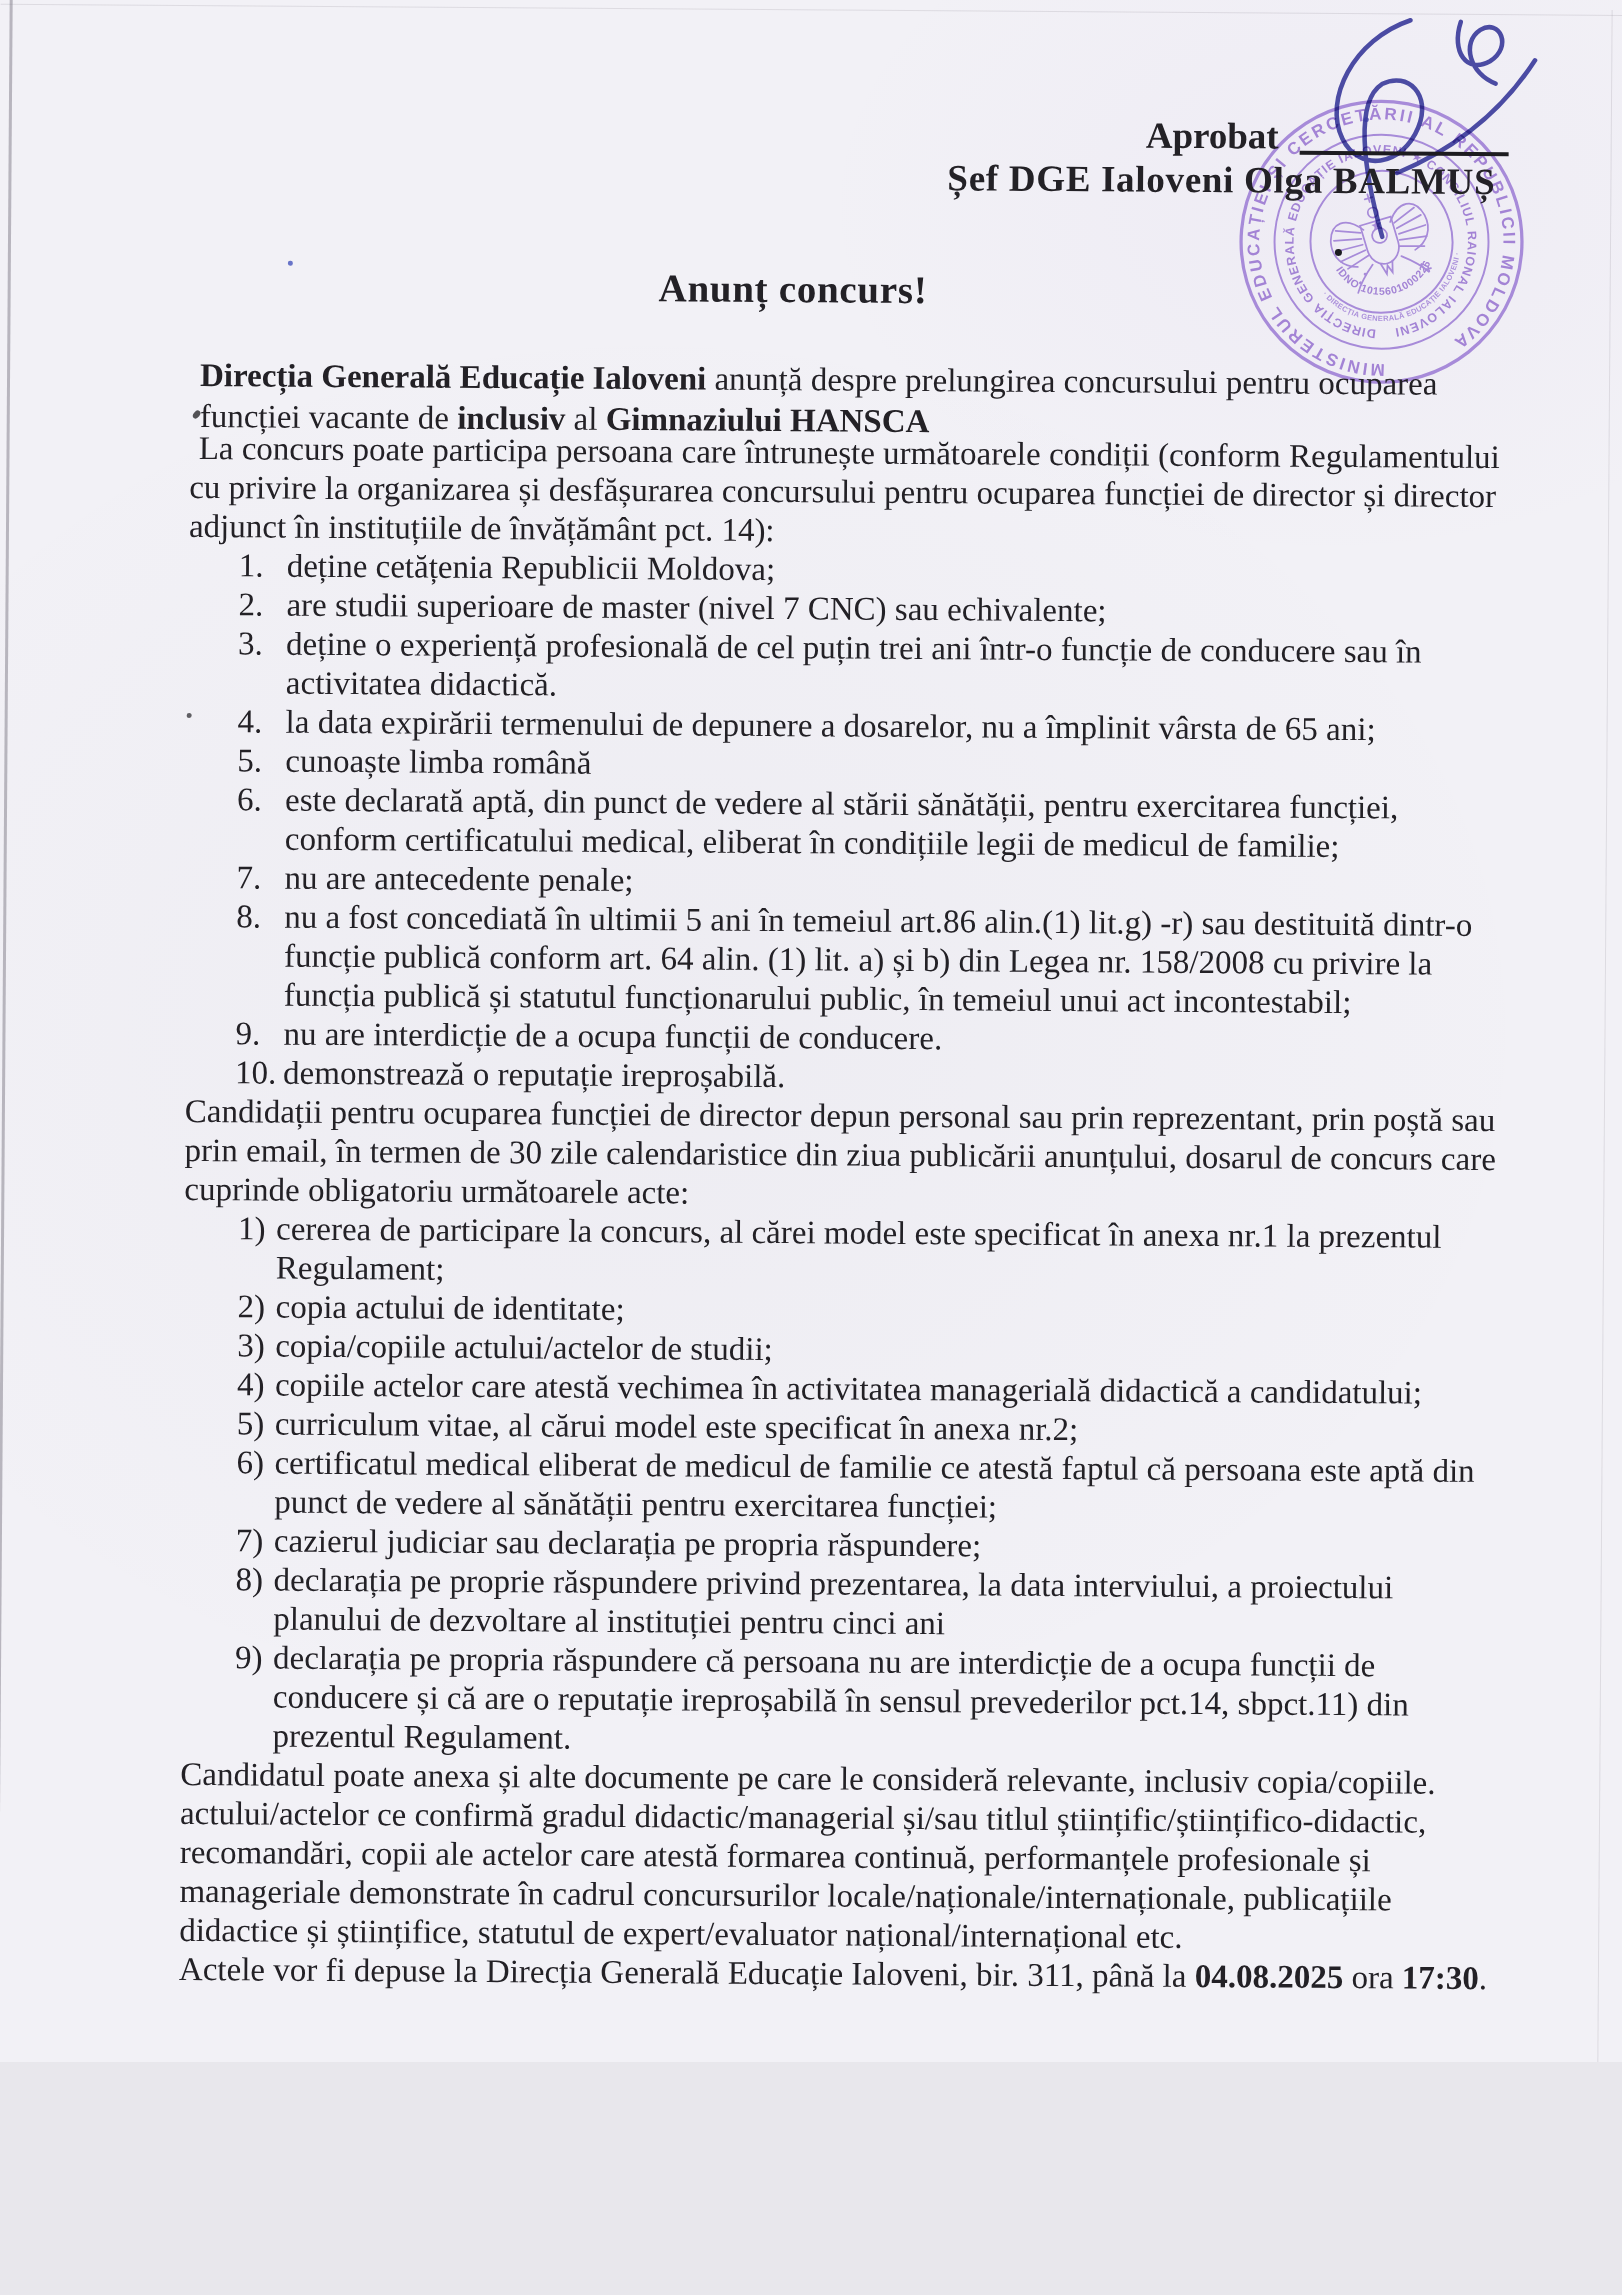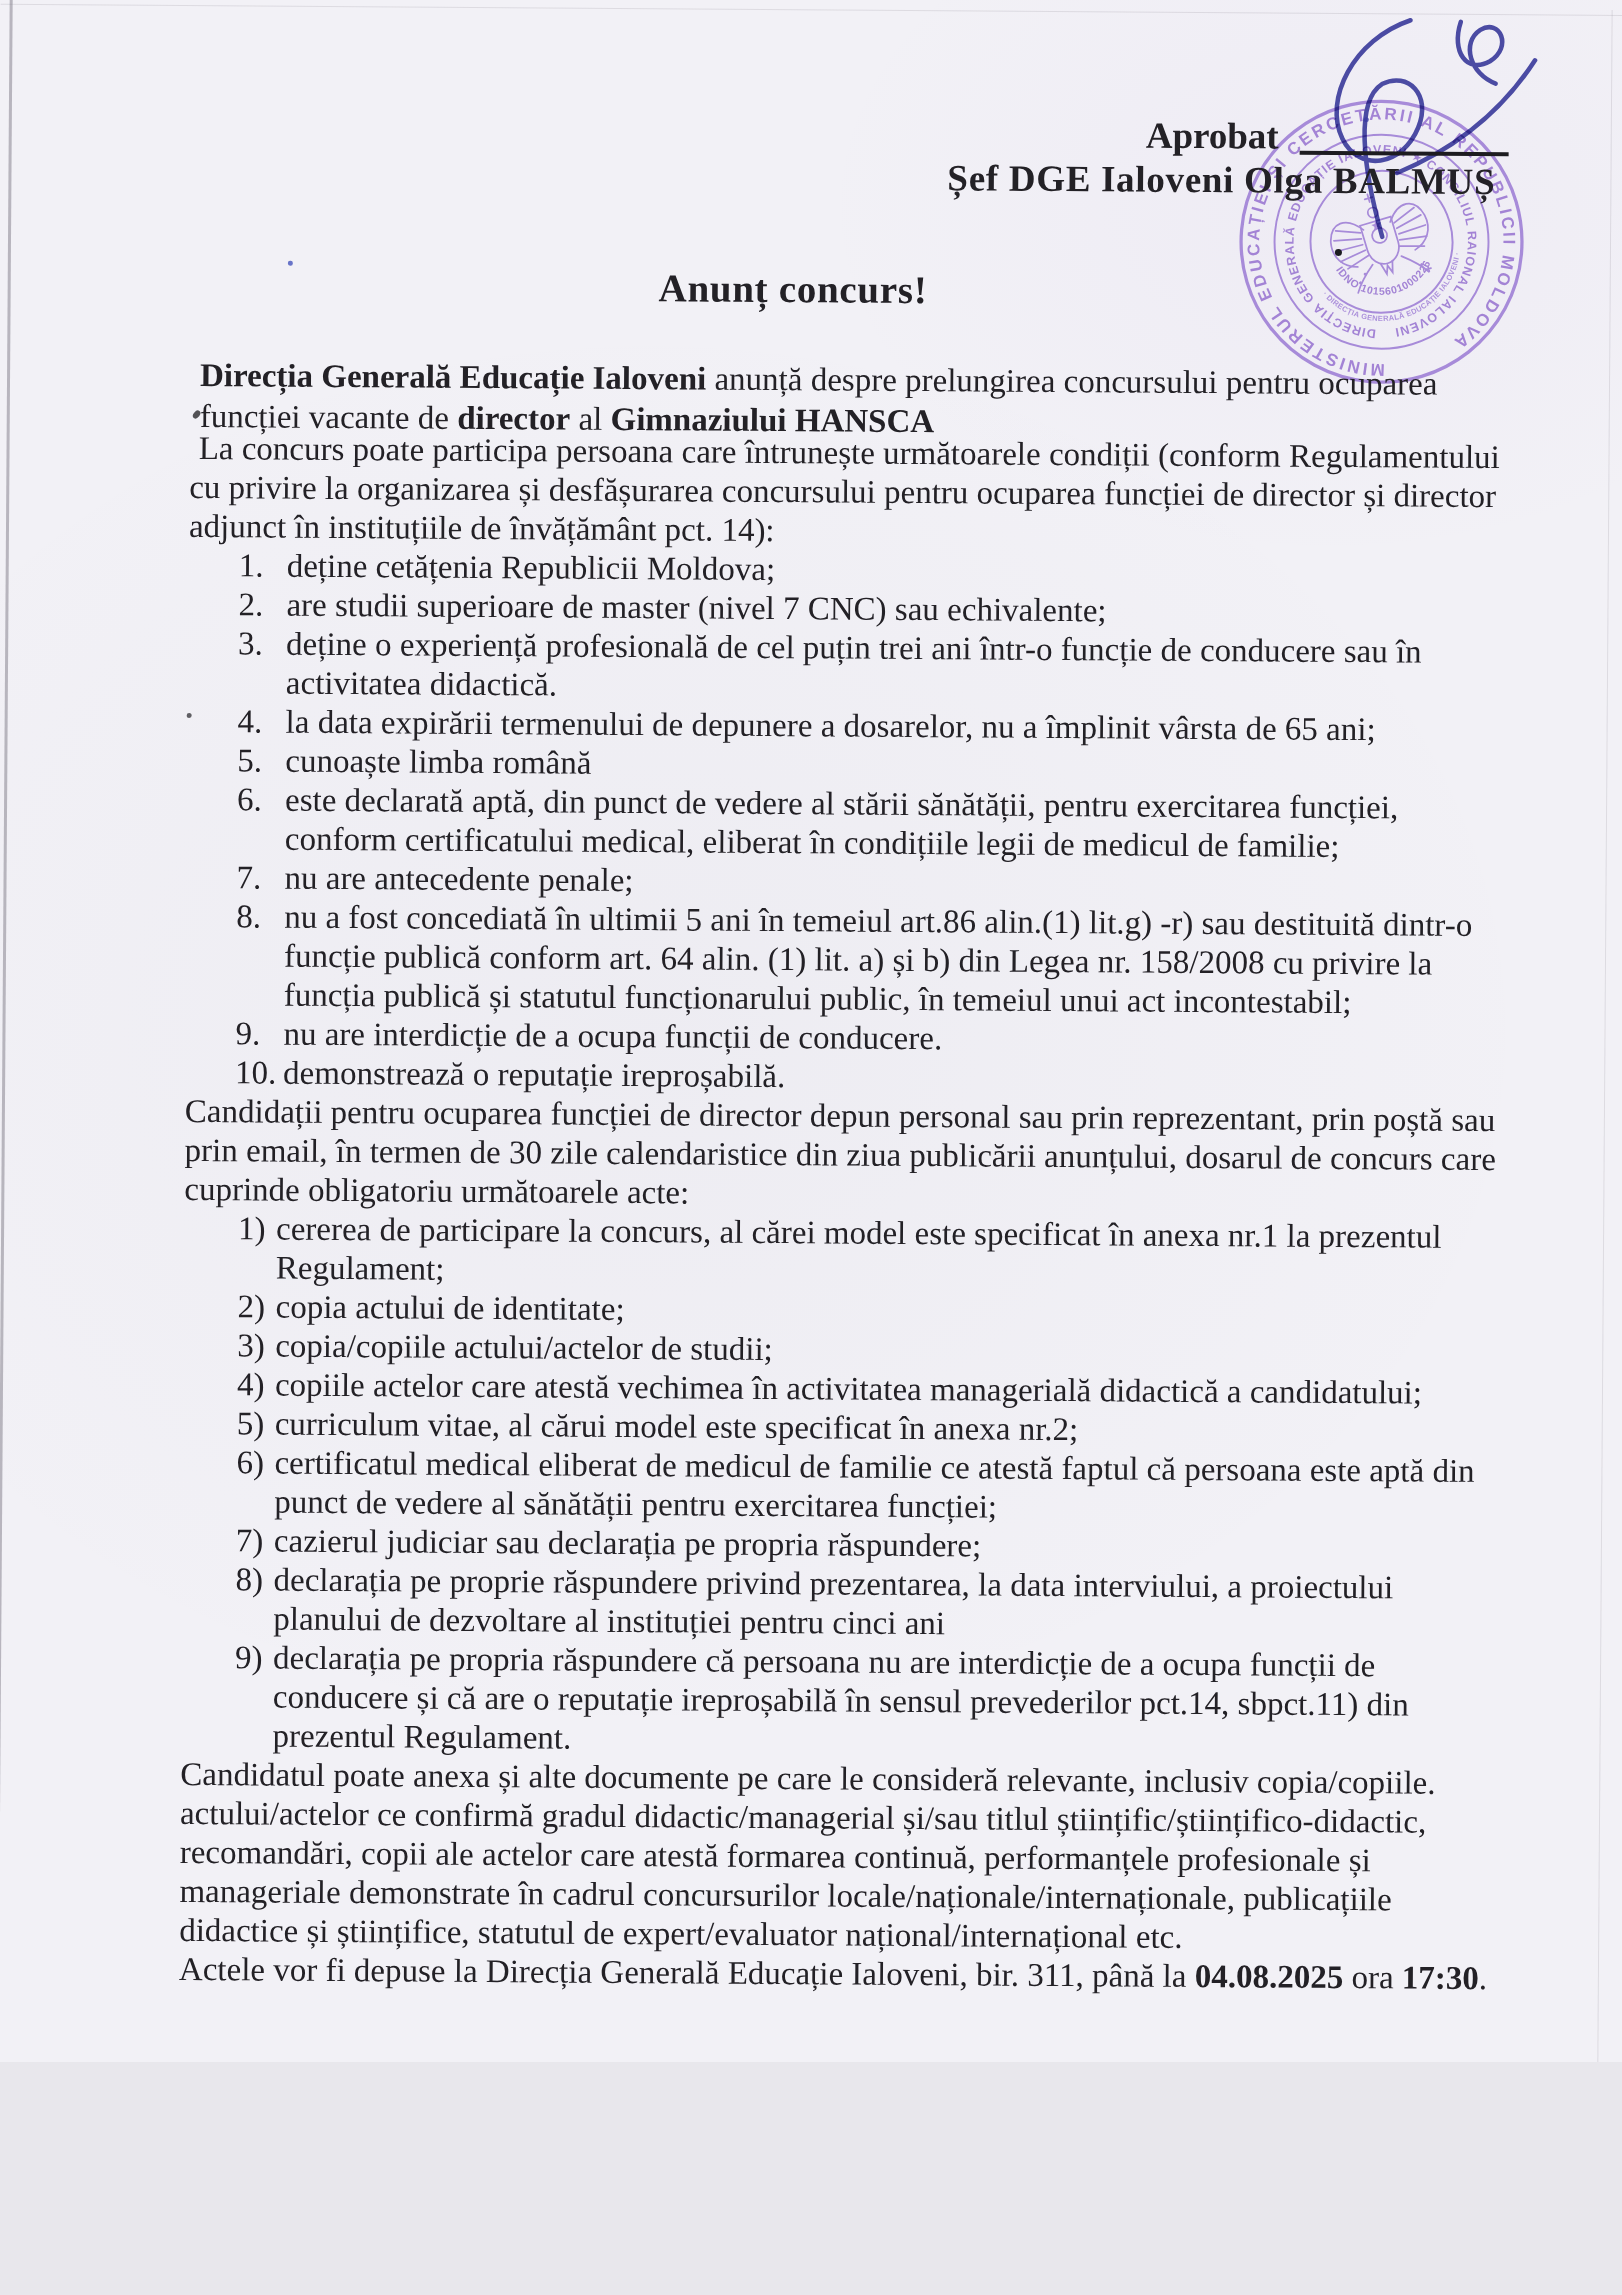--- a/index.html
+++ b/index.html
@@ -107,21 +107,21 @@
         <path d="M270,288 C290,304 304,318 314,334"></path>
         <circle cx="176" cy="316" r="3" fill="#a182d6" stroke="none"></circle>
         <circle cx="190" cy="302" r="3" fill="#a182d6" stroke="none"></circle>
         <circle cx="304" cy="316" r="3" fill="#a182d6" stroke="none"></circle>
         <path d="M310,328 h10 M315,323 v10"></path>
       </g>
     </svg>
 
     <h1 class="title">Anunț concurs!</h1>
 
-    <p class="intro"><span class="b">Direcția Generală Educație Ialoveni</span><span> anunță despre prelungirea concursului pentru ocuparea funcției vacante de </span><span class="b">director</span><span> al </span><span class="b">Gimnaziului HANSCA</span></p>
+    <p class="intro"><span class="b">Direcția Generală Educație Ialoveni</span><span> anunță despre prelungirea concursului pentru ocuparea funcției vacante de </span><span class="b">inclusiv</span><span> al </span><span class="b">Gimnaziului HANSCA</span></p>
 
     <div class="flow">
       <p class="cond-intro">La concurs poate participa persoana care întrunește următoarele condiții (conform Regulamentului cu privire la organizarea și desfășurarea concursului pentru ocuparea funcției de director și director adjunct în instituțiile de învățământ pct. 14):</p>
       <ol class="num-list dot">
         <li>deține cetățenia Republicii Moldova;</li>
         <li>are studii superioare de master (nivel 7 CNC) sau echivalente;</li>
         <li>deține o experiență profesională de cel puțin trei ani într-o funcție de conducere sau în activitatea didactică.</li>
         <li>la data expirării termenului de depunere a dosarelor, nu a împlinit vârsta de 65 ani;</li>
         <li>cunoaște limba română</li>
         <li>este declarată aptă, din punct de vedere al stării sănătății, pentru exercitarea funcției, conform certificatului medical, eliberat în condițiile legii de medicul de familie;</li>

